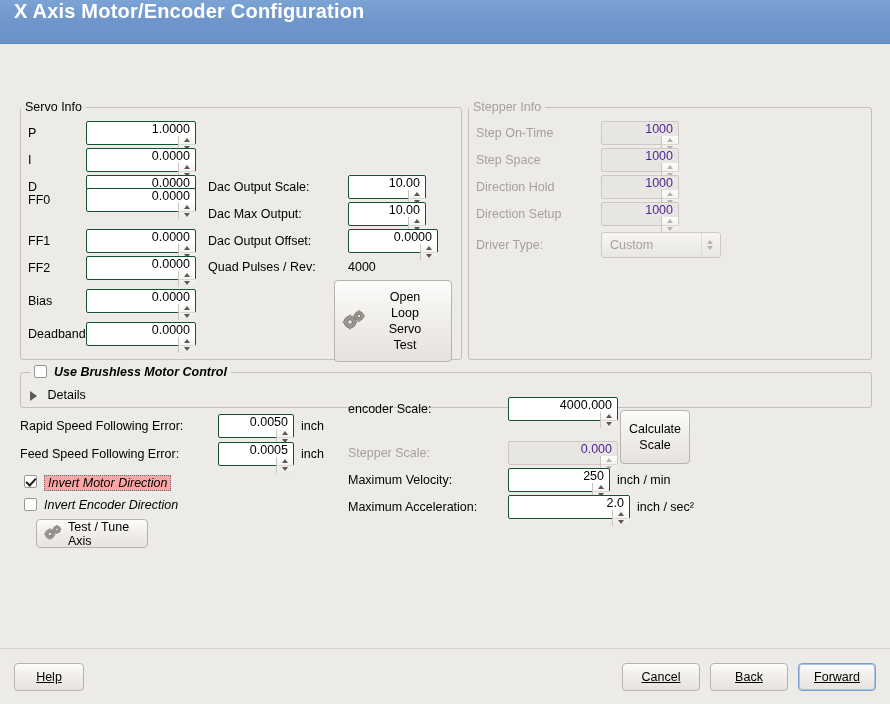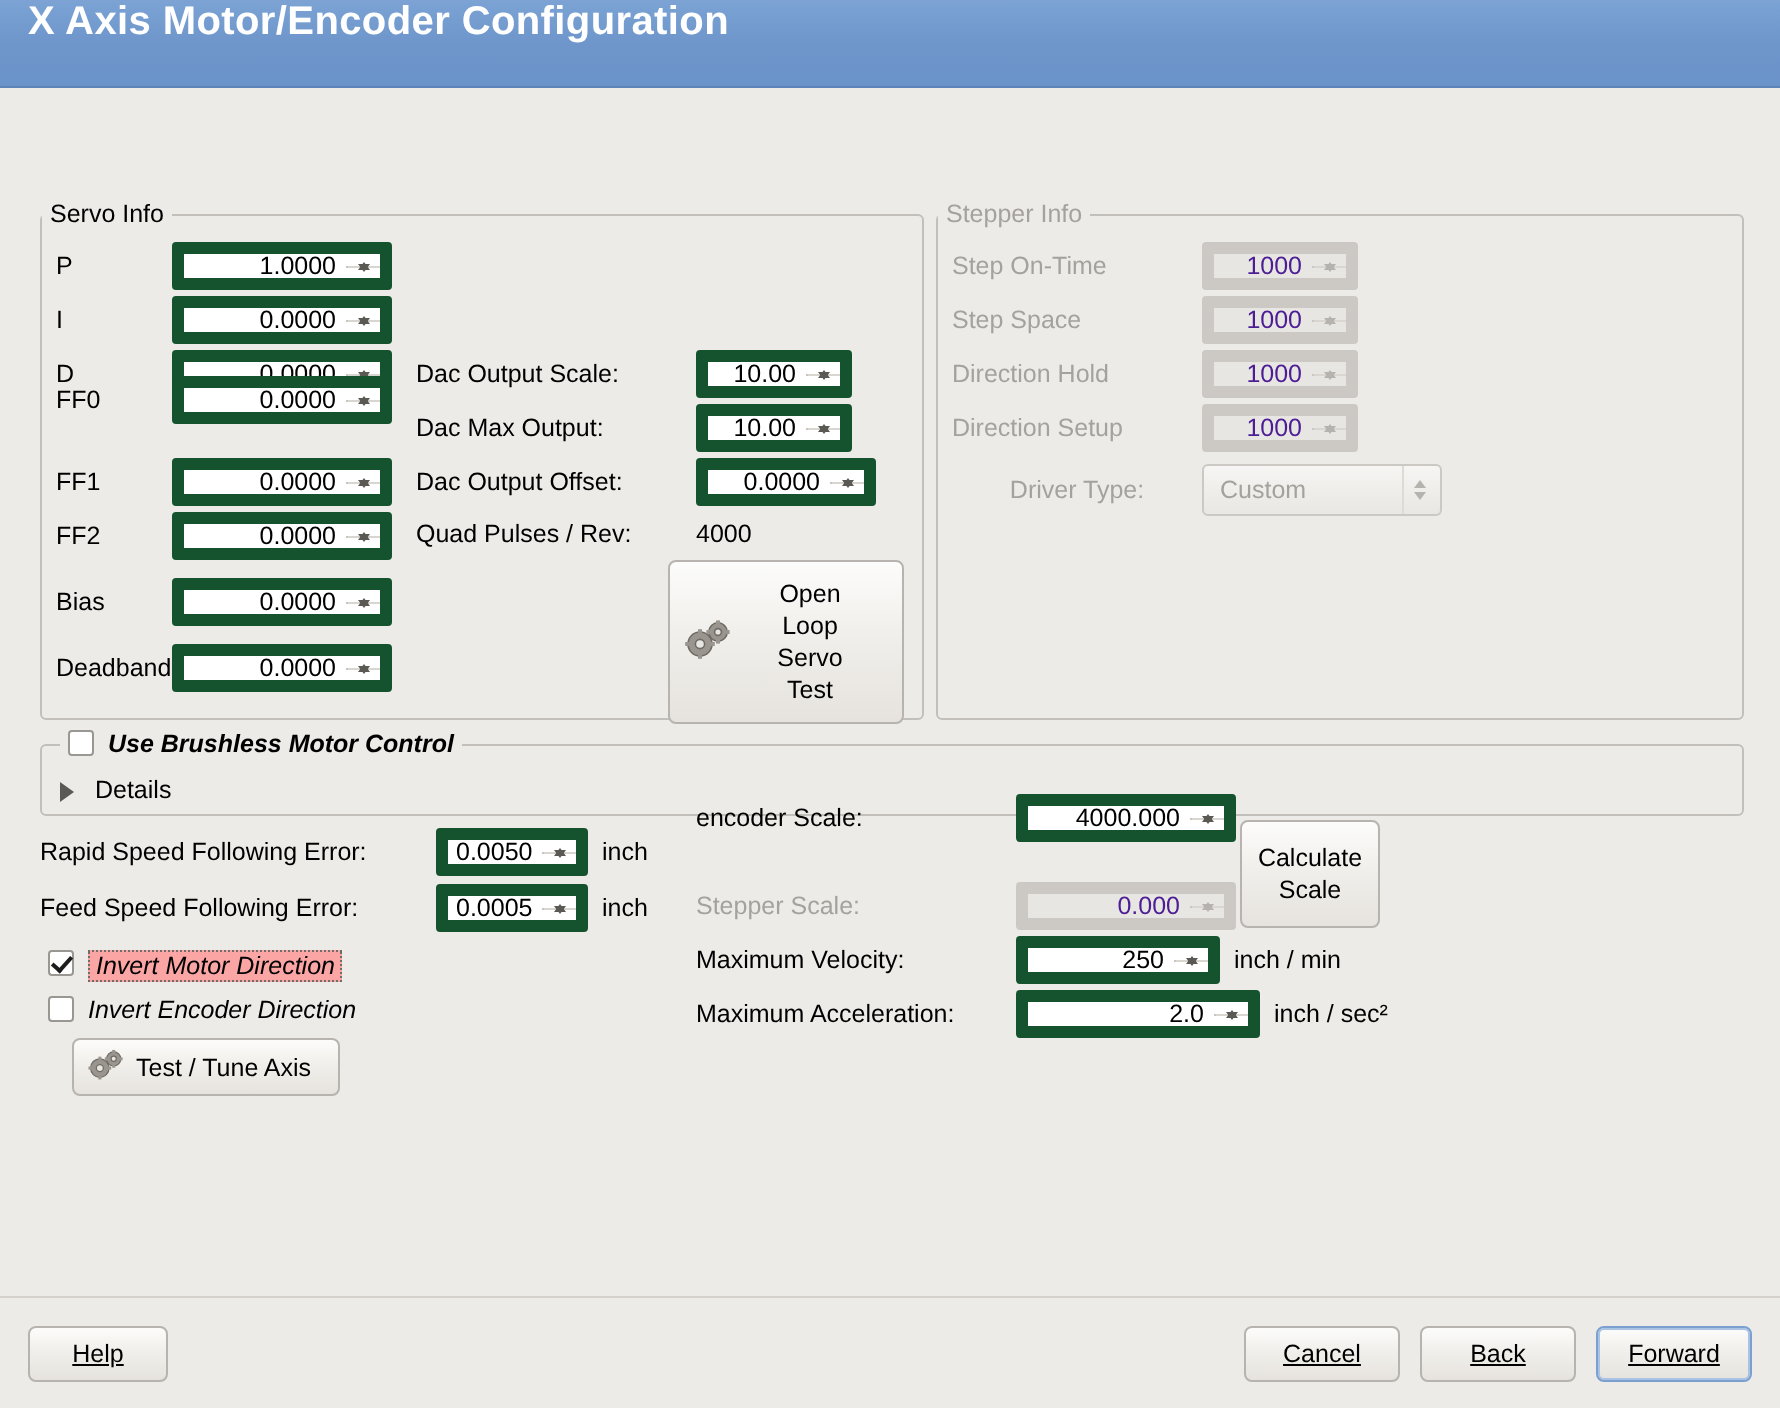--- a/index.html
+++ b/index.html
@@ -58,26 +58,27 @@
     font-size: 12.5px;
     color: #000;
   }
   fieldset.group.disabled > legend,
   .disabled-text {
     color: #a5a29d;
   }
   
   .spin {
     display: inline-flex;
-    align-items: center;
+    align-items: flex-end;
     height: 24px;
-    border: 6px solid #14532d;
+    border: 1px solid #14532d;
     background: #ffffff;
     box-sizing: border-box;
     border-radius: 2px;
+    flex-direction: column;
   }
   .spin input {
     border: none;
     outline: none;
     background: transparent;
     text-align: right;
     padding: 0 5px 0 4px;
     font-family: "Liberation Sans", sans-serif;
     font-size: 12.5px;
     color: #000;
@@ -454,21 +455,21 @@
       <span class="spin disabled" style="width:78px;">
         <input type="text" disabled="" value="1000" style="">
         <span class="spin-btns">
             <span></span>
             <span></span>
           </span>
       </span>
     </div>
 
     <div class="servo-row" style="left:476px; top:188px;">
-      <span class="lbl dis" style="width:125px;text-align:center;">Driver Type:</span>
+      <span class="lbl dis" style="width:125px;">Driver Type:</span>
       <span class="combo" style="width:120px;">
         <span>Custom</span>
         <span class="arrows">
             <i class="up"></i>
             <i class="down"></i>
           </span>
       </span>
     </div>
 
     <div class="frame-box" style="position:absolute; left:20px; top:328px; width:850px; height:34px;"></div>
@@ -510,21 +511,21 @@
     <div class="check-row" style="position:absolute; left:24px; top:431px;">
       <span class="cbox checked"></span>
       <span class="lbl focus-label">Invert Motor Direction</span>
     </div>
 
     <div class="check-row" style="position:absolute; left:24px; top:454px;">
       <span class="cbox"></span>
       <span class="lbl">Invert Encoder Direction</span>
     </div>
 
-    <div class="btn" style="position:absolute; left:36px; top:475px; width:134px; height:29px; display:flex; align-items:center; padding:0 6px;text-align:right;">
+    <div class="btn" style="position:absolute; left:36px; top:475px; width:112px; height:29px; display:flex; align-items:center; padding:0 6px;">
       <span class="gear-ico">
         <svg width="20" height="19" viewBox="0 0 26 24">
           <g fill="#9a968f" stroke="#6f6b65" stroke-width="0.8">
             <circle cx="9" cy="14" r="6"></circle>
             <circle cx="9" cy="14" r="2.3" fill="#e8e6e2"></circle>
             <circle cx="18" cy="8" r="4.6"></circle>
             <circle cx="18" cy="8" r="1.7" fill="#e8e6e2"></circle>
           </g>
           <g fill="#9a968f">
             <rect x="8" y="6.6" width="2" height="3"></rect>

